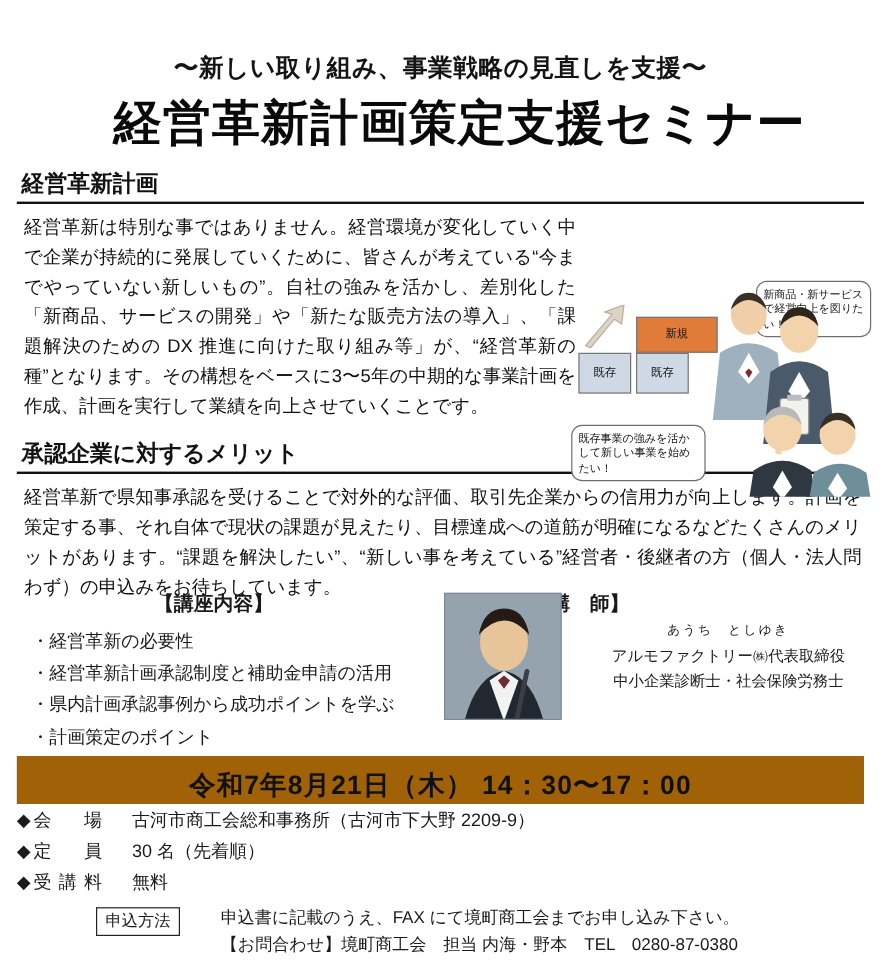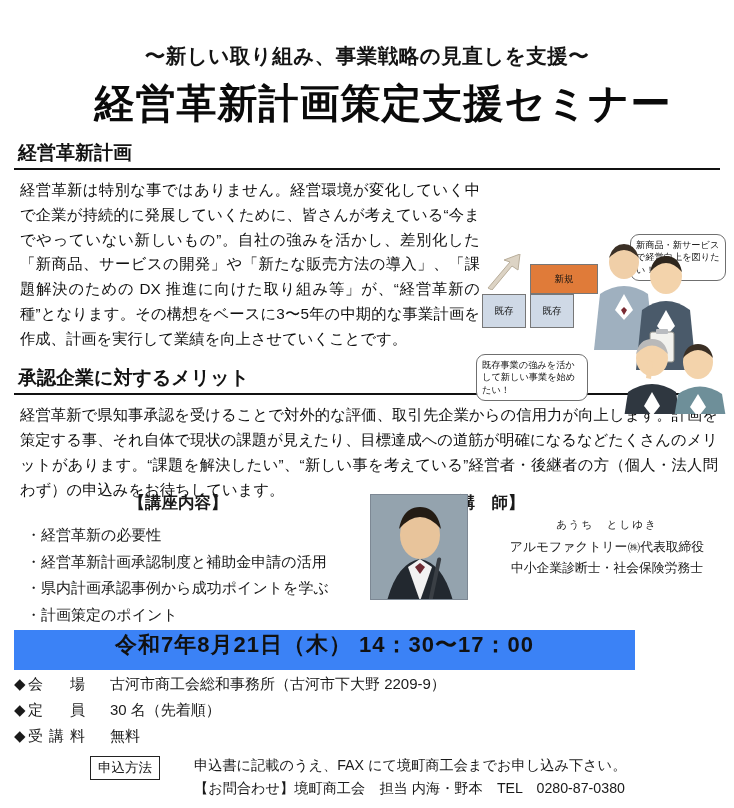--- a/index.html
+++ b/index.html
@@ -160,24 +160,24 @@
   .kana { font-size: 10.5px; letter-spacing: 2px; margin-top: 4px; }
   .lname { font-size: 23px; font-weight: 700; letter-spacing: 1px; margin-top: 1px; }
   .lname .suffix { font-size: 13px; font-weight: 400; margin-left: 4px; }
   .lrole { font-size: 12.8px; margin-top: 7px; }
   .lrole2 { font-size: 12.8px; margin-top: 4px; }
 
   
   .banner {
     position: absolute;
     left: 14px; top: 588px;
-    width: 621px; height: 40px;
-    background: #3b82f6;
+    width: 706px; height: 40px;
+    background: #a16207;
     display: flex;
-    align-items: flex-start;
+    align-items: flex-end;
     justify-content: center;
   }
   .banner-text {
     font-size: 22px;
     font-weight: 700;
     letter-spacing: 1px;
     color: #111;
   }
 
   
@@ -189,21 +189,21 @@
     line-height: 1.0;
   }
   .drow { display: flex; align-items: baseline; margin-bottom: 11px; }
   .dmark { width: 14px; }
   .dlabel { width: 82px; letter-spacing: 6px; }
   .dval { flex: 1; }
 
   
   .apply {
     position: absolute;
-    left: 28px; top: 712px;
+    left: 18px; top: 712px;
     width: 706px;
     font-size: 14.2px;
   }
   .apply-tag {
     display: inline-block;
     border: 1px solid #222;
     padding: 2px 7px;
     font-size: 13.5px;
     position: absolute;
     left: 62px;

